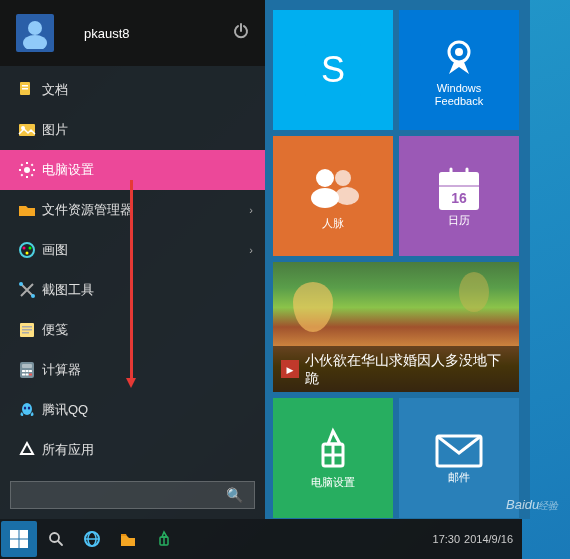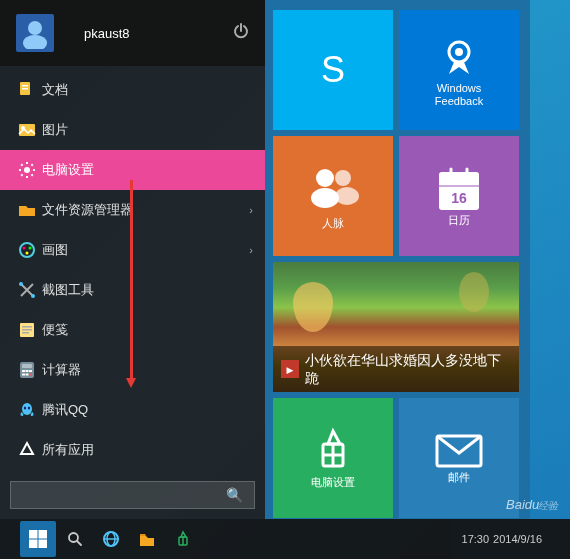--- a/index.html
+++ b/index.html
@@ -304,26 +304,26 @@
       background: #2980b9;
       grid-column: 2;
       grid-row: 4;
     }
 
     
     .taskbar {
       position: absolute;
       bottom: 0;
       left: 0;
-      width: 570px;
+      width: 522px;
       height: 40px;
       background: rgba(20,20,20,0.95);
       display: flex;
       align-items: center;
-      padding: 0 20px;
+      padding: 0 1px;
       gap: 2px;
       z-index: 20;
     }
 
     .taskbar-start {
       width: 36px;
       height: 36px;
       display: flex;
       align-items: center;
       justify-content: center;

